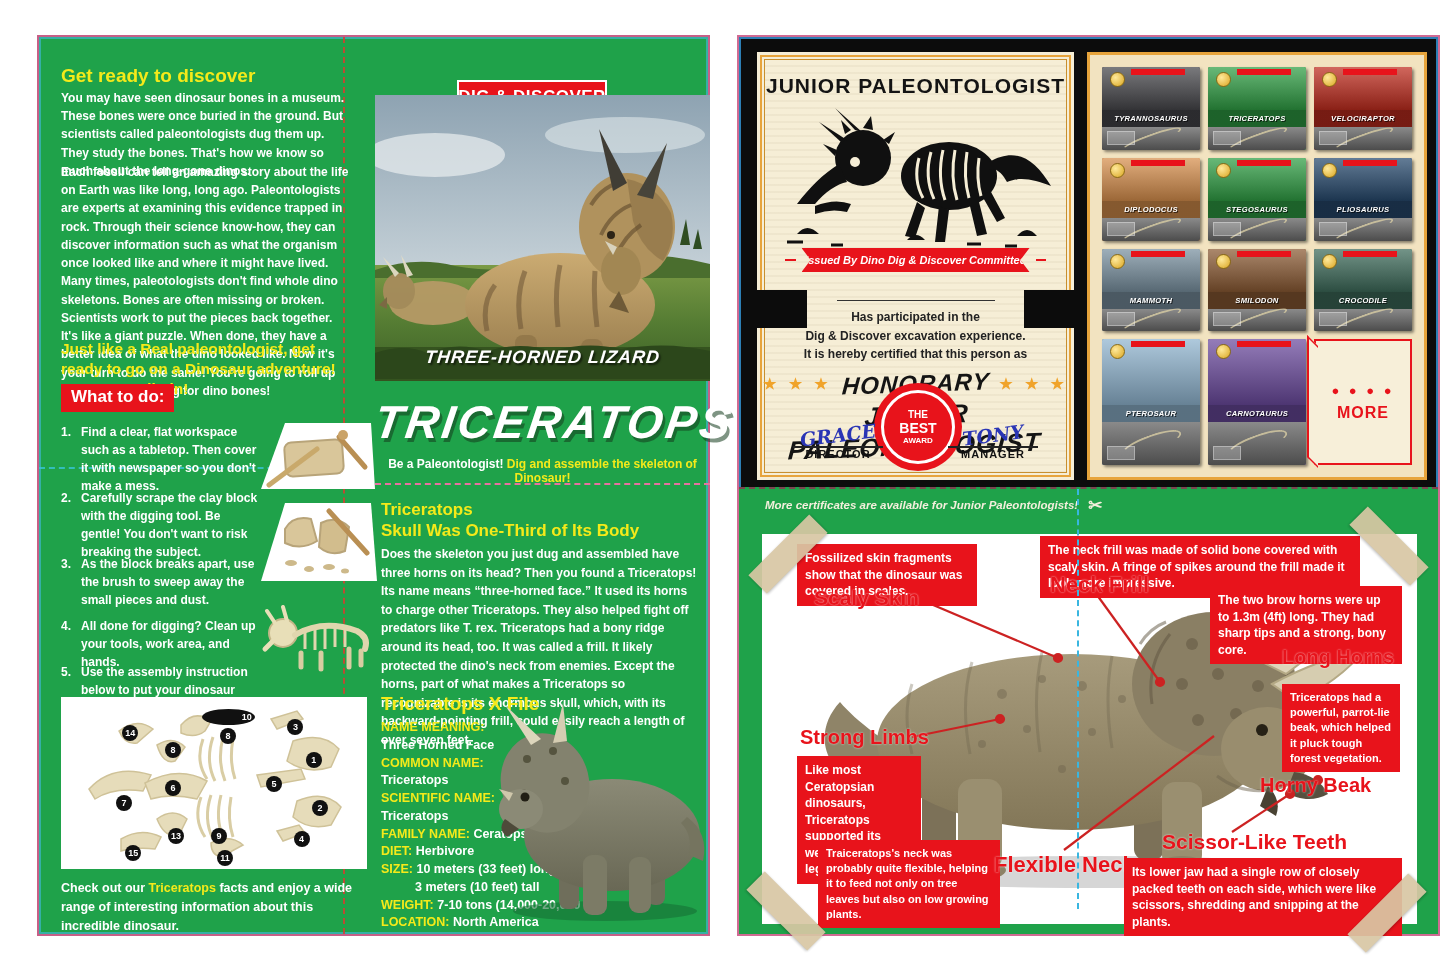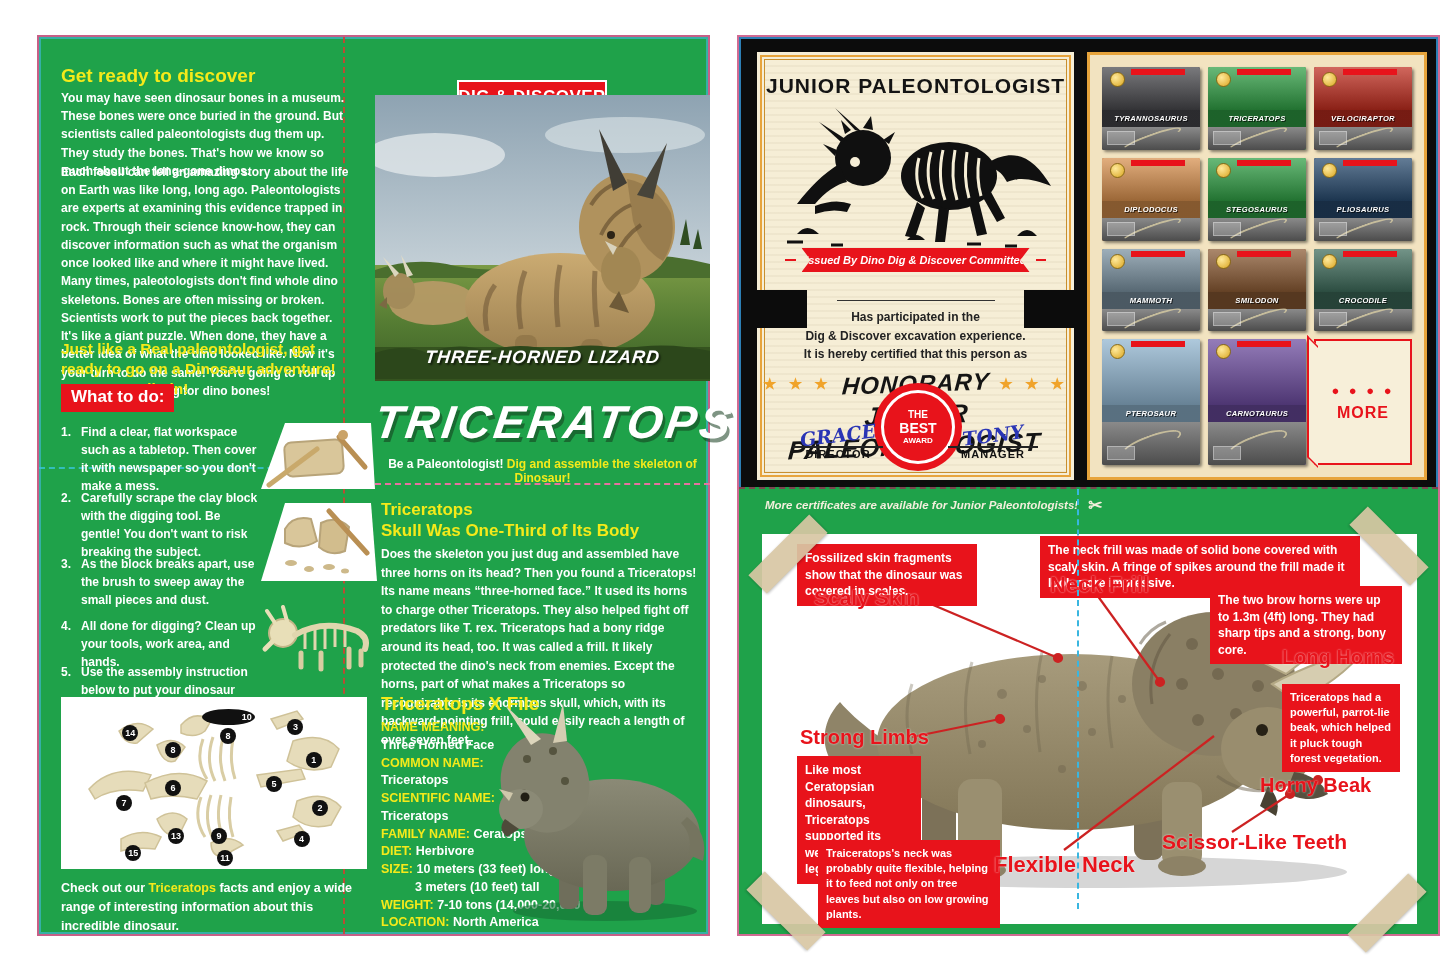--- a/index.html
+++ b/index.html
@@ -591,20 +591,21 @@
         <div class="anat-label" style="left:38px;top:192px;">Strong Limbs</div>
         <div class="callout" style="left:35px;top:222px;width:124px;">Like most Ceratopsian dinosaurs, Triceratops supported its weight on all four legs.</div>
 
         <div class="callout" style="left:40px;top:306px;width:182px;font-size:11px;margin-left:16px;">Traiceratops's neck was probably quite flexible, helping it to feed not only on tree leaves but also on low growing plants.</div>
         <div class="anat-label" style="left:232px;top:318px;font-size:22px;">Flexible Neck</div>
 
         <div class="callout" style="left:520px;top:150px;width:118px;font-size:11px;">Triceratops had a powerful, parrot-lie beak, which helped it pluck tough forest vegetation.</div>
         <div class="anat-label" style="left:498px;top:240px;">Horny Beak</div>
 
         <div class="anat-label" style="left:400px;top:296px;font-size:21px;">Scissor-Like Teeth</div>
+        <div class="callout" style="left:362px;top:324px;width:278px;">Its lower jaw had a single row of closely packed teeth on each side, which were like scissors, shredding and snipping at the plants.</div>
       </div>
 
       <div class="tape" style="left:6px;top:22px;transform:rotate(-45deg);"></div>
       <div class="tape" style="right:6px;top:14px;transform:rotate(45deg);"></div>
       <div class="tape" style="left:4px;bottom:10px;transform:rotate(45deg);"></div>
       <div class="tape" style="right:8px;bottom:8px;transform:rotate(-45deg);"></div>
     </div>
 
     <div class="cutline-v" style="left:338px;top:452px;height:420px;"></div>
   </div>

